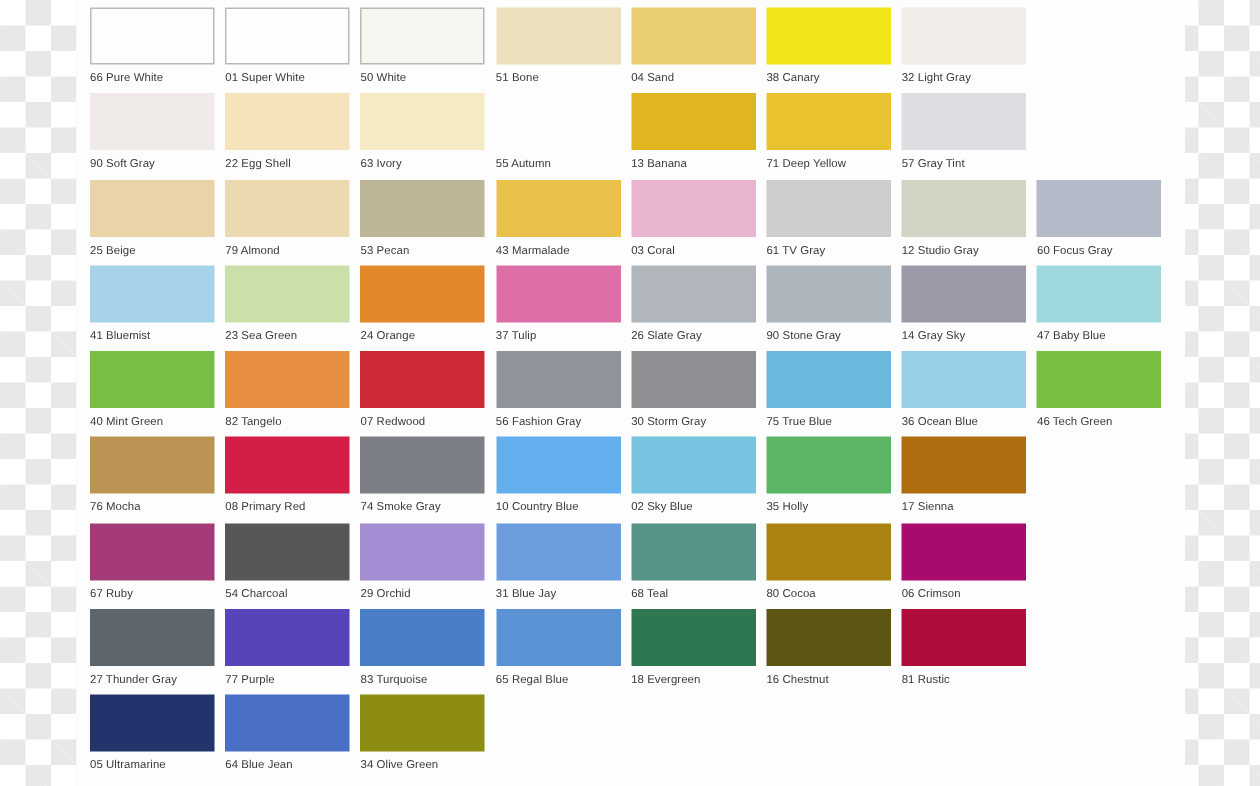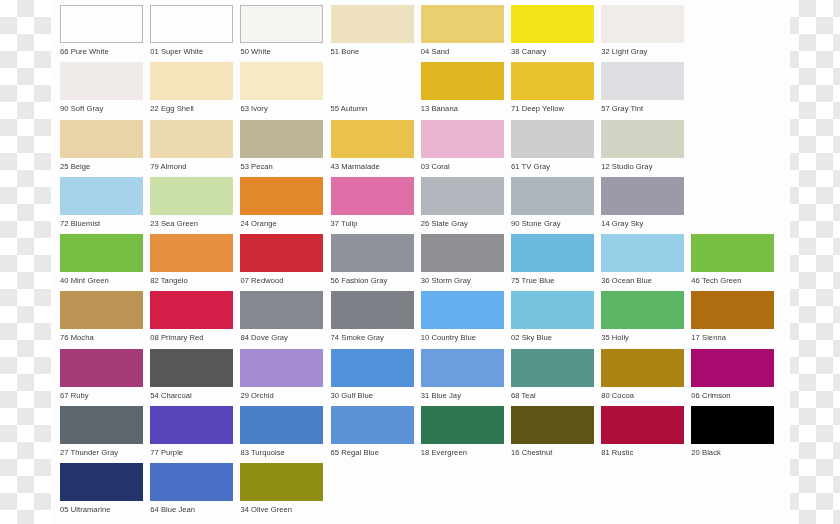--- a/index.html
+++ b/index.html
@@ -156,25 +156,29 @@
           <div class="swatch-label">03 Coral</div>
         </div>
         <div class="swatch-cell">
           <div class="swatch-chip" style="background-color: rgb(203, 205, 207);"></div>
           <div class="swatch-label">61 TV Gray</div>
         </div>
         <div class="swatch-cell">
           <div class="swatch-chip" style="background-color: rgb(210, 211, 194);"></div>
           <div class="swatch-label">12 Studio Gray</div>
         </div>
+        <div class="swatch-cell">
+          <div class="swatch-chip" style="background-color: rgb(179, 186, 200);"></div>
+          <div class="swatch-label">60 Focus Gray</div>
+        </div>
       </div>
       <div class="swatch-row">
         <div class="swatch-cell">
           <div class="swatch-chip" style="background-color: rgb(166, 211, 234);"></div>
-          <div class="swatch-label">72 Bluemist</div>
+          <div class="swatch-label">41 Bluemist</div>
         </div>
         <div class="swatch-cell">
           <div class="swatch-chip" style="background-color: rgb(203, 223, 169);"></div>
           <div class="swatch-label">23 Sea Green</div>
         </div>
         <div class="swatch-cell">
           <div class="swatch-chip" style="background-color: rgb(226, 136, 43);"></div>
           <div class="swatch-label">24 Orange</div>
         </div>
         <div class="swatch-cell">
@@ -186,20 +190,24 @@
           <div class="swatch-label">26 Slate Gray</div>
         </div>
         <div class="swatch-cell">
           <div class="swatch-chip" style="background-color: rgb(174, 182, 189);"></div>
           <div class="swatch-label">90 Stone Gray</div>
         </div>
         <div class="swatch-cell">
           <div class="swatch-chip" style="background-color: rgb(155, 154, 168);"></div>
           <div class="swatch-label">14 Gray Sky</div>
         </div>
+        <div class="swatch-cell">
+          <div class="swatch-chip" style="background-color: rgb(159, 217, 222);"></div>
+          <div class="swatch-label">47 Baby Blue</div>
+        </div>
       </div>
       <div class="swatch-row">
         <div class="swatch-cell">
           <div class="swatch-chip" style="background-color: rgb(119, 191, 68);"></div>
           <div class="swatch-label">40 Mint Green</div>
         </div>
         <div class="swatch-cell">
           <div class="swatch-chip" style="background-color: rgb(231, 143, 65);"></div>
           <div class="swatch-label">82 Tangelo</div>
         </div>
@@ -231,24 +239,20 @@
       <div class="swatch-row">
         <div class="swatch-cell">
           <div class="swatch-chip" style="background-color: rgb(187, 147, 82);"></div>
           <div class="swatch-label">76 Mocha</div>
         </div>
         <div class="swatch-cell">
           <div class="swatch-chip" style="background-color: rgb(211, 31, 71);"></div>
           <div class="swatch-label">08 Primary Red</div>
         </div>
         <div class="swatch-cell">
-          <div class="swatch-chip" style="background-color: rgb(133, 136, 142);"></div>
-          <div class="swatch-label">84 Dove Gray</div>
-        </div>
-        <div class="swatch-cell">
           <div class="swatch-chip" style="background-color: rgb(124, 127, 133);"></div>
           <div class="swatch-label">74 Smoke Gray</div>
         </div>
         <div class="swatch-cell">
           <div class="swatch-chip" style="background-color: rgb(99, 174, 236);"></div>
           <div class="swatch-label">10 Country Blue</div>
         </div>
         <div class="swatch-cell">
           <div class="swatch-chip" style="background-color: rgb(118, 196, 224);"></div>
           <div class="swatch-label">02 Sky Blue</div>
@@ -269,24 +273,20 @@
         </div>
         <div class="swatch-cell">
           <div class="swatch-chip" style="background-color: rgb(87, 87, 87);"></div>
           <div class="swatch-label">54 Charcoal</div>
         </div>
         <div class="swatch-cell">
           <div class="swatch-chip" style="background-color: rgb(164, 140, 210);"></div>
           <div class="swatch-label">29 Orchid</div>
         </div>
         <div class="swatch-cell">
-          <div class="swatch-chip" style="background-color: rgb(82, 144, 218);"></div>
-          <div class="swatch-label">30 Gulf Blue</div>
-        </div>
-        <div class="swatch-cell">
           <div class="swatch-chip" style="background-color: rgb(108, 158, 223);"></div>
           <div class="swatch-label">31 Blue Jay</div>
         </div>
         <div class="swatch-cell">
           <div class="swatch-chip" style="background-color: rgb(85, 148, 134);"></div>
           <div class="swatch-label">68 Teal</div>
         </div>
         <div class="swatch-cell">
           <div class="swatch-chip" style="background-color: rgb(171, 131, 18);"></div>
           <div class="swatch-label">80 Cocoa</div>
@@ -317,24 +317,20 @@
           <div class="swatch-chip" style="background-color: rgb(46, 119, 81);"></div>
           <div class="swatch-label">18 Evergreen</div>
         </div>
         <div class="swatch-cell">
           <div class="swatch-chip" style="background-color: rgb(92, 85, 19);"></div>
           <div class="swatch-label">16 Chestnut</div>
         </div>
         <div class="swatch-cell">
           <div class="swatch-chip" style="background-color: rgb(175, 14, 60);"></div>
           <div class="swatch-label">81 Rustic</div>
-        </div>
-        <div class="swatch-cell">
-          <div class="swatch-chip" style="background-color: rgb(0, 0, 0);"></div>
-          <div class="swatch-label">20 Black</div>
         </div>
       </div>
       <div class="swatch-row">
         <div class="swatch-cell">
           <div class="swatch-chip" style="background-color: rgb(34, 52, 107);"></div>
           <div class="swatch-label">05 Ultramarine</div>
         </div>
         <div class="swatch-cell">
           <div class="swatch-chip" style="background-color: rgb(73, 112, 196);"></div>
           <div class="swatch-label">64 Blue Jean</div>

